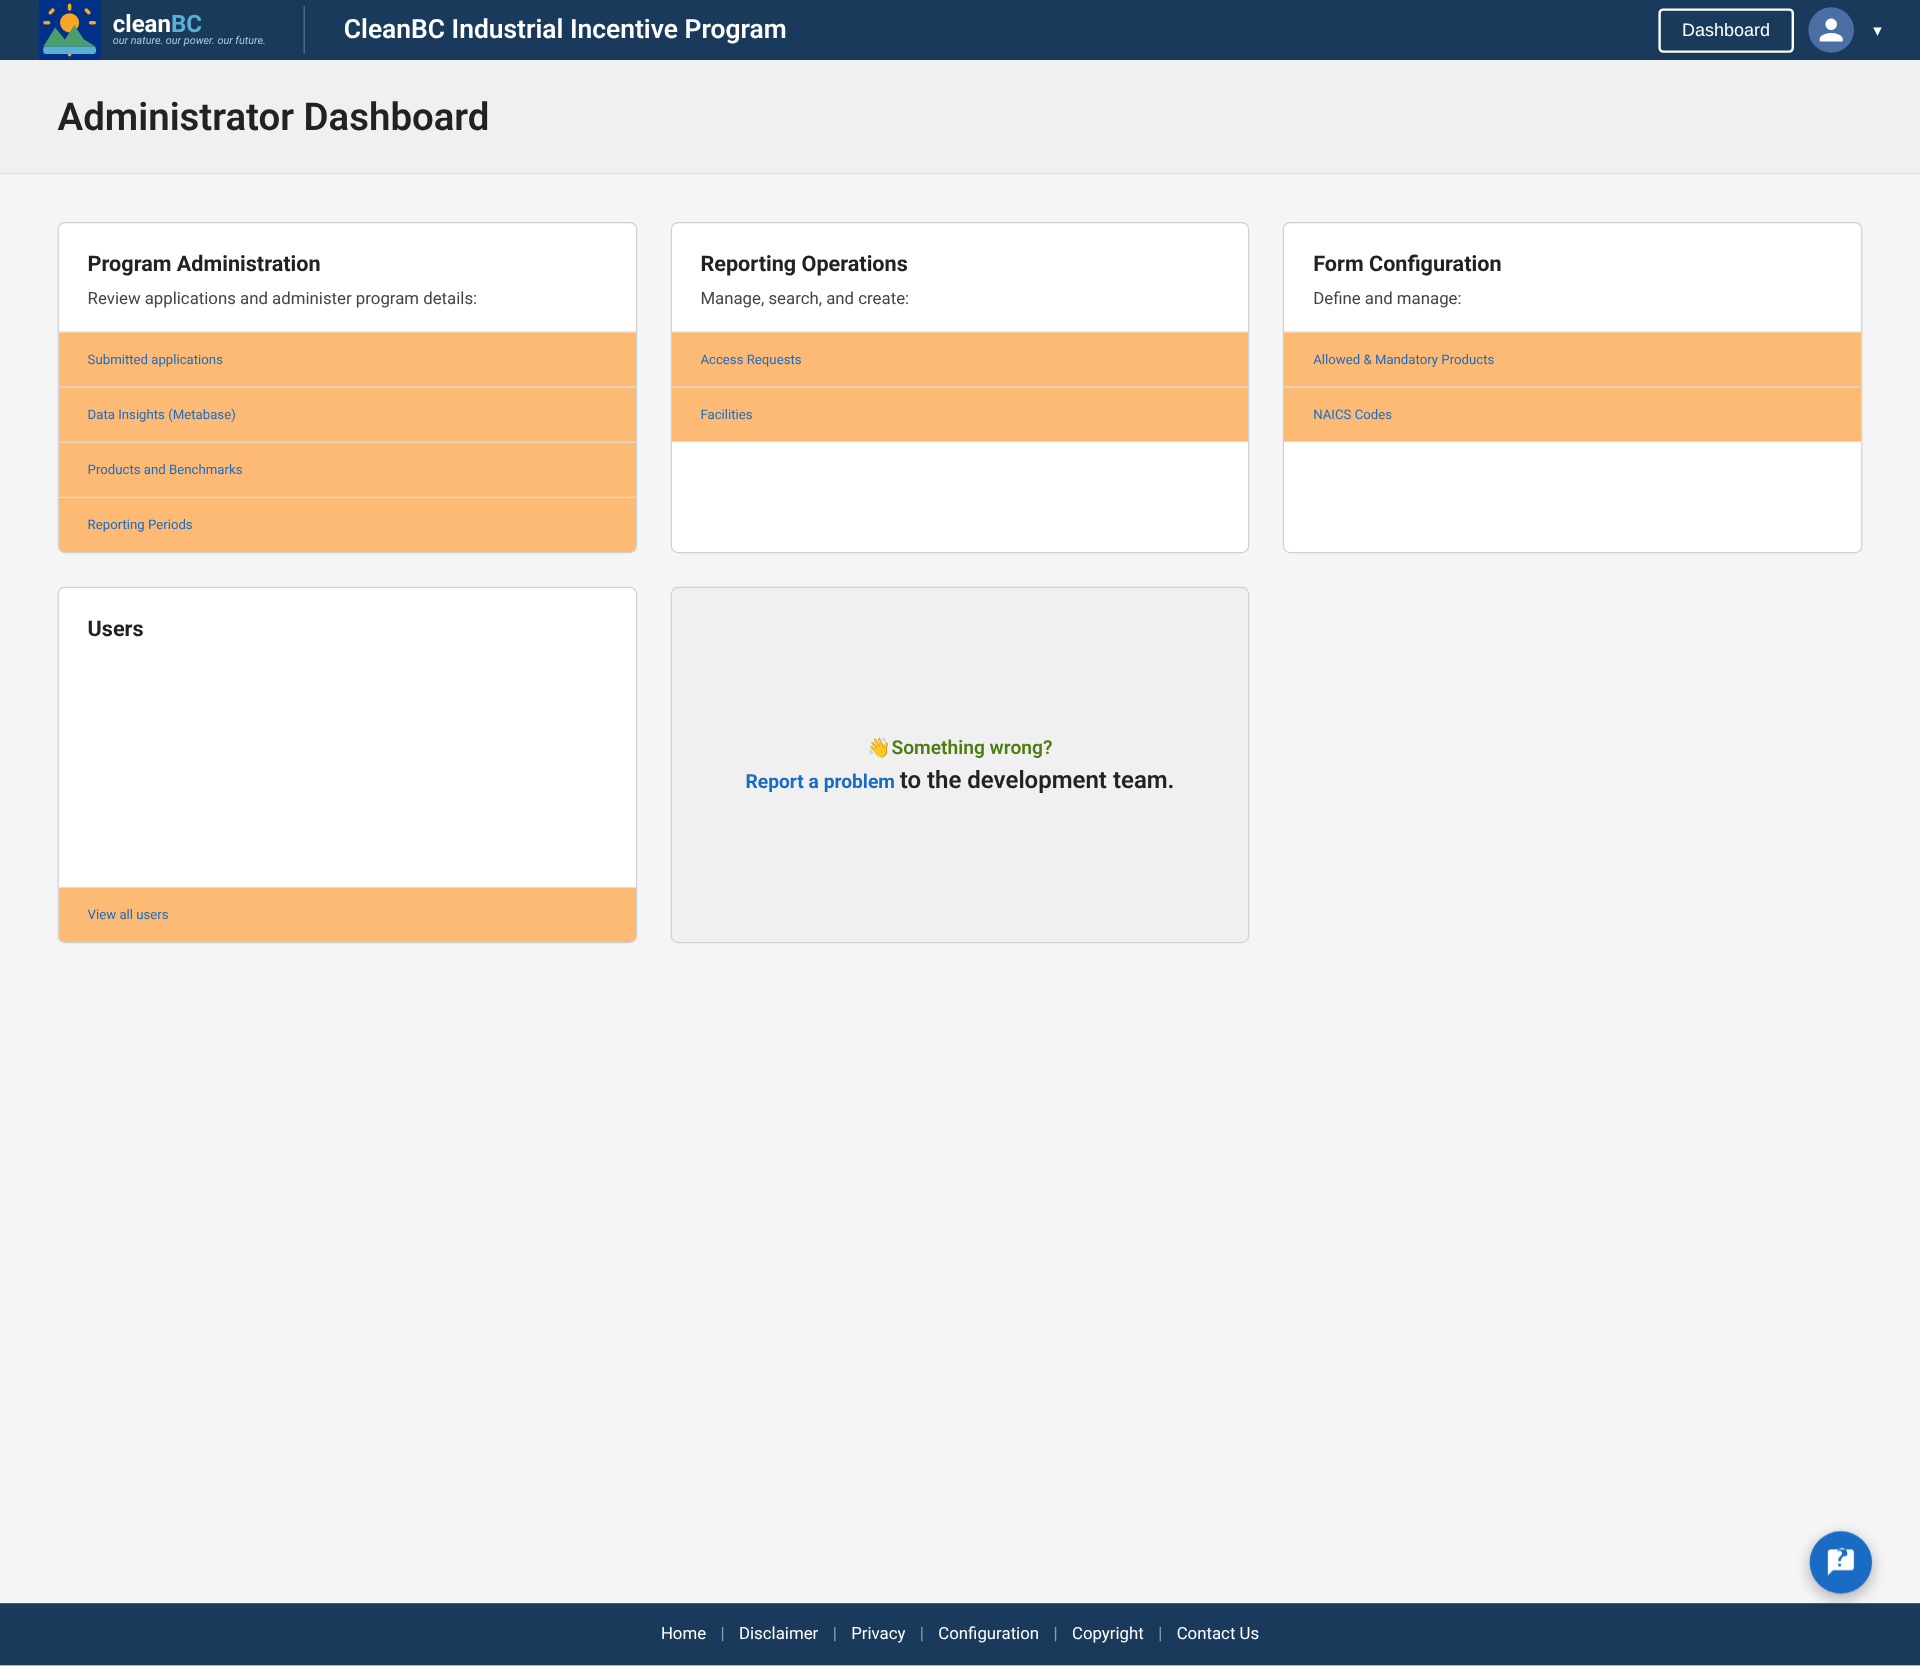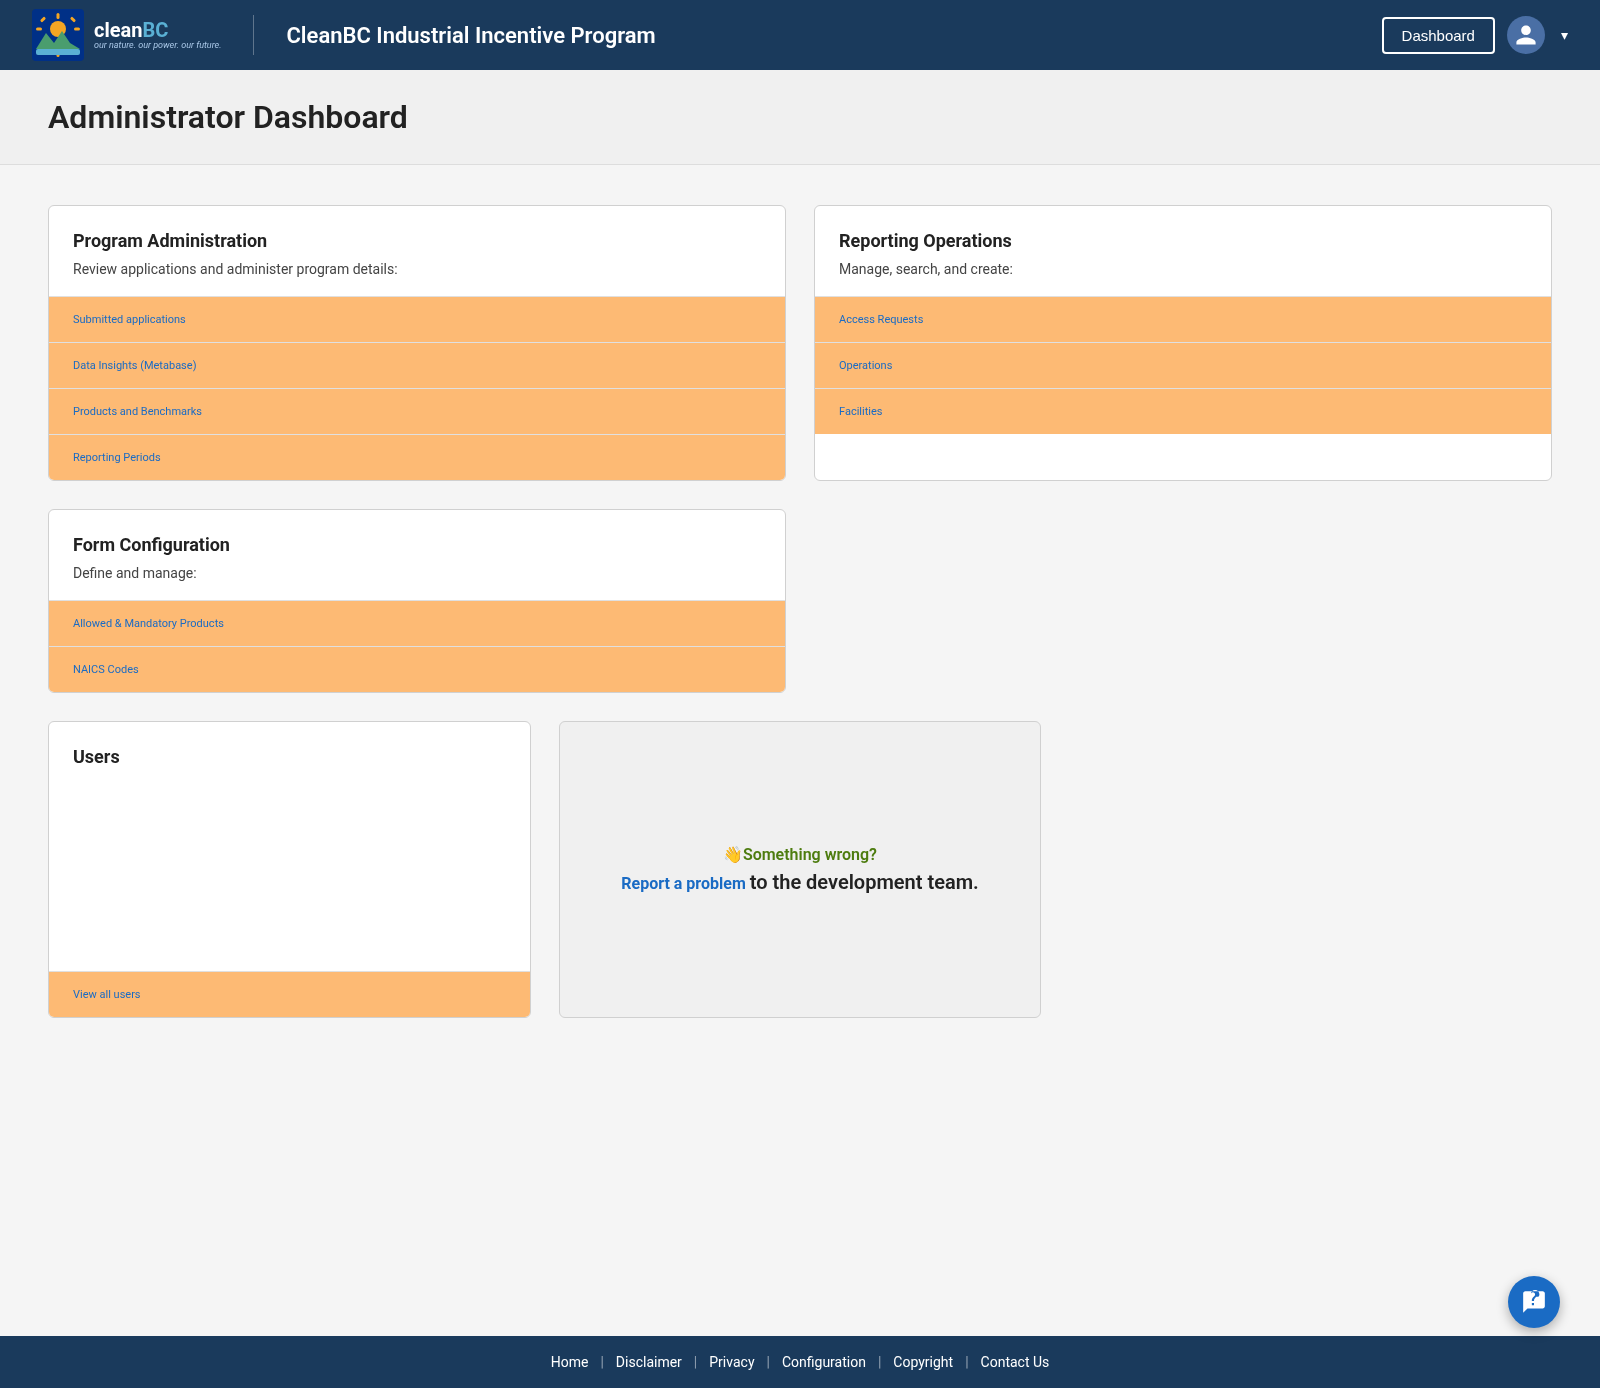--- a/index.html
+++ b/index.html
@@ -5,21 +5,21 @@
     * { box-sizing: border-box; margin: 0; padding: 0; }
     body { font-family: -apple-system, BlinkMacSystemFont, 'Segoe UI', Roboto, Arial, sans-serif; background: #f5f5f5; min-height: 1388px; display: flex; flex-direction: column; }
 
     
     .header {
       background: #1a3a5c;
       display: flex;
       align-items: center;
       justify-content: space-between;
       padding: 0 32px;
-      height: 70px;
+      height: 50px;
       flex-shrink: 0;
     }
     .header-left {
       display: flex;
       align-items: center;
       gap: 16px;
     }
     .logo-area {
       display: flex;
       align-items: center;
@@ -88,21 +88,21 @@
     
     .main-content {
       flex: 1;
       padding: 40px 48px;
       background: #f5f5f5;
     }
 
     
     .cards-grid {
       display: grid;
-      grid-template-columns: repeat(2, 1fr);
+      grid-template-columns: repeat(3, 1fr);
       gap: 28px;
       margin-bottom: 28px;
     }
     .cards-grid-bottom {
       display: grid;
       grid-template-columns: repeat(3, 1fr);
       gap: 28px;
     }
 
     
@@ -283,21 +283,20 @@
       </div>
     </div>
 
     <div class="card">
       <div class="card-header">
         <div class="card-title">Reporting Operations</div>
         <div class="card-subtitle">Manage, search, and create:</div>
       </div>
       <div class="card-links">
         <a class="card-link" href="#">Access Requests</a>
-        <a class="card-link" href="#">Operations</a>
         <a class="card-link" href="#">Facilities</a>
       </div>
     </div>
 
     <div class="card">
       <div class="card-header">
         <div class="card-title">Form Configuration</div>
         <div class="card-subtitle">Define and manage:</div>
       </div>
       <div class="card-links">

